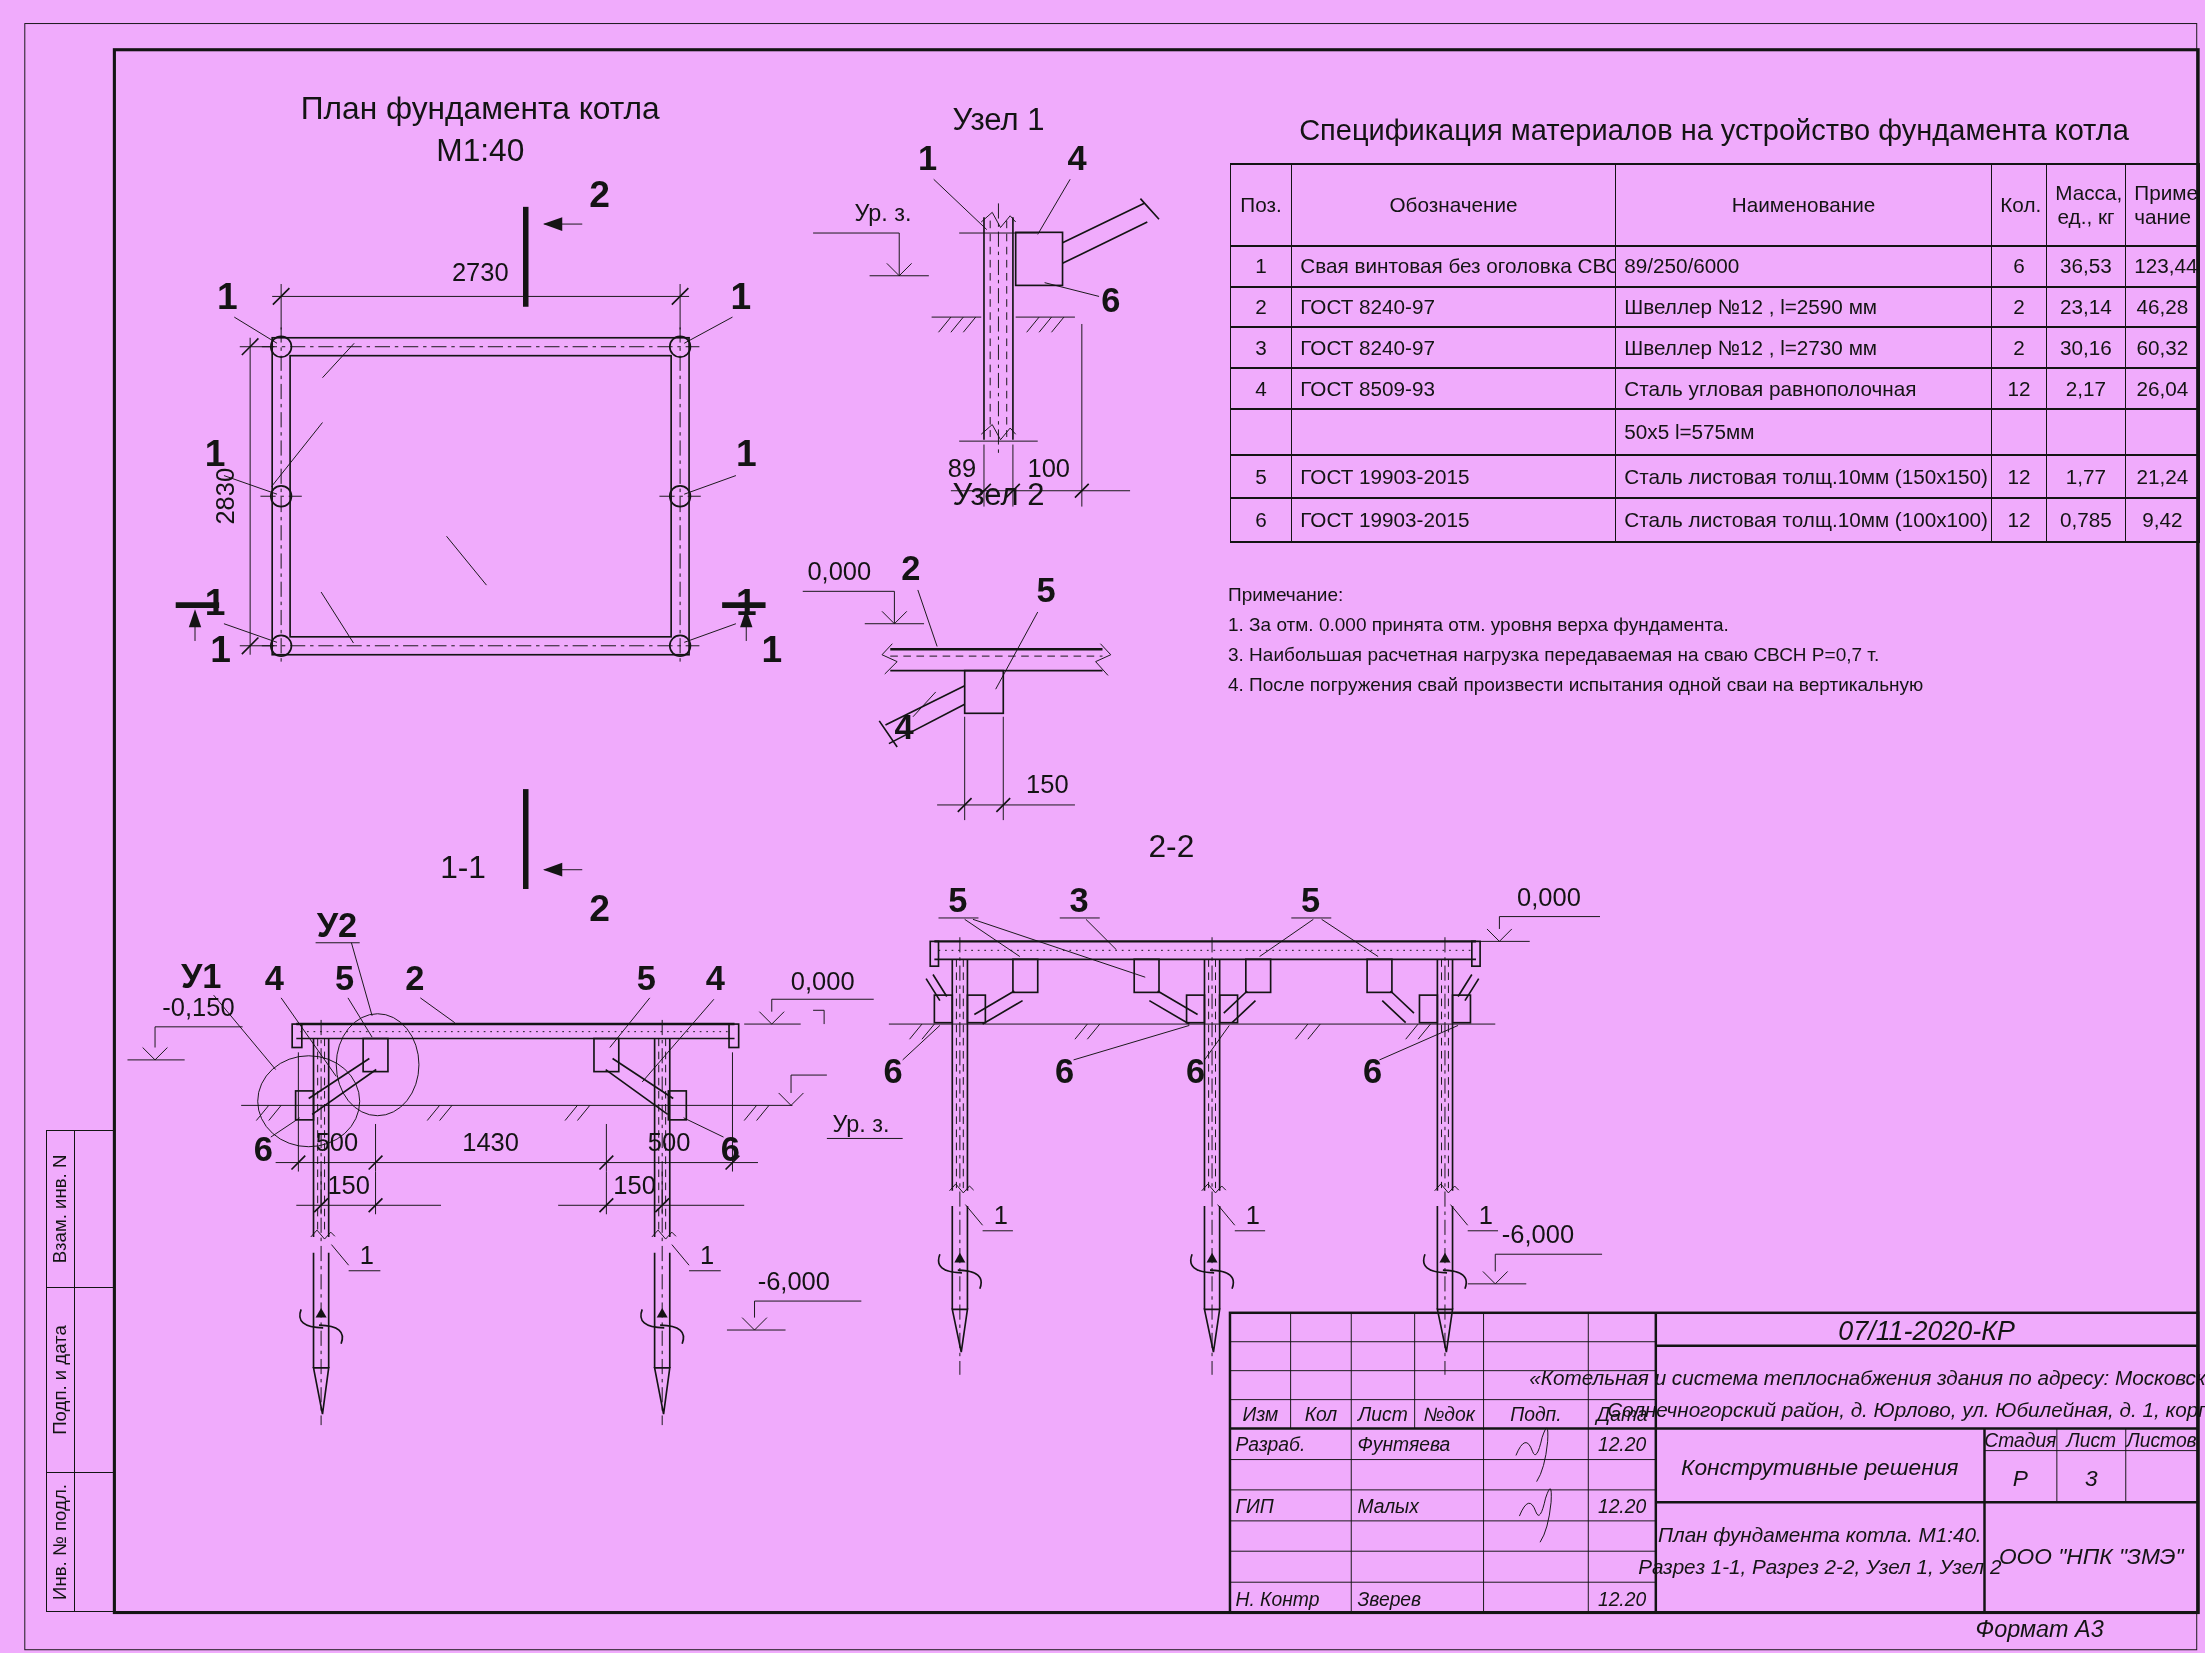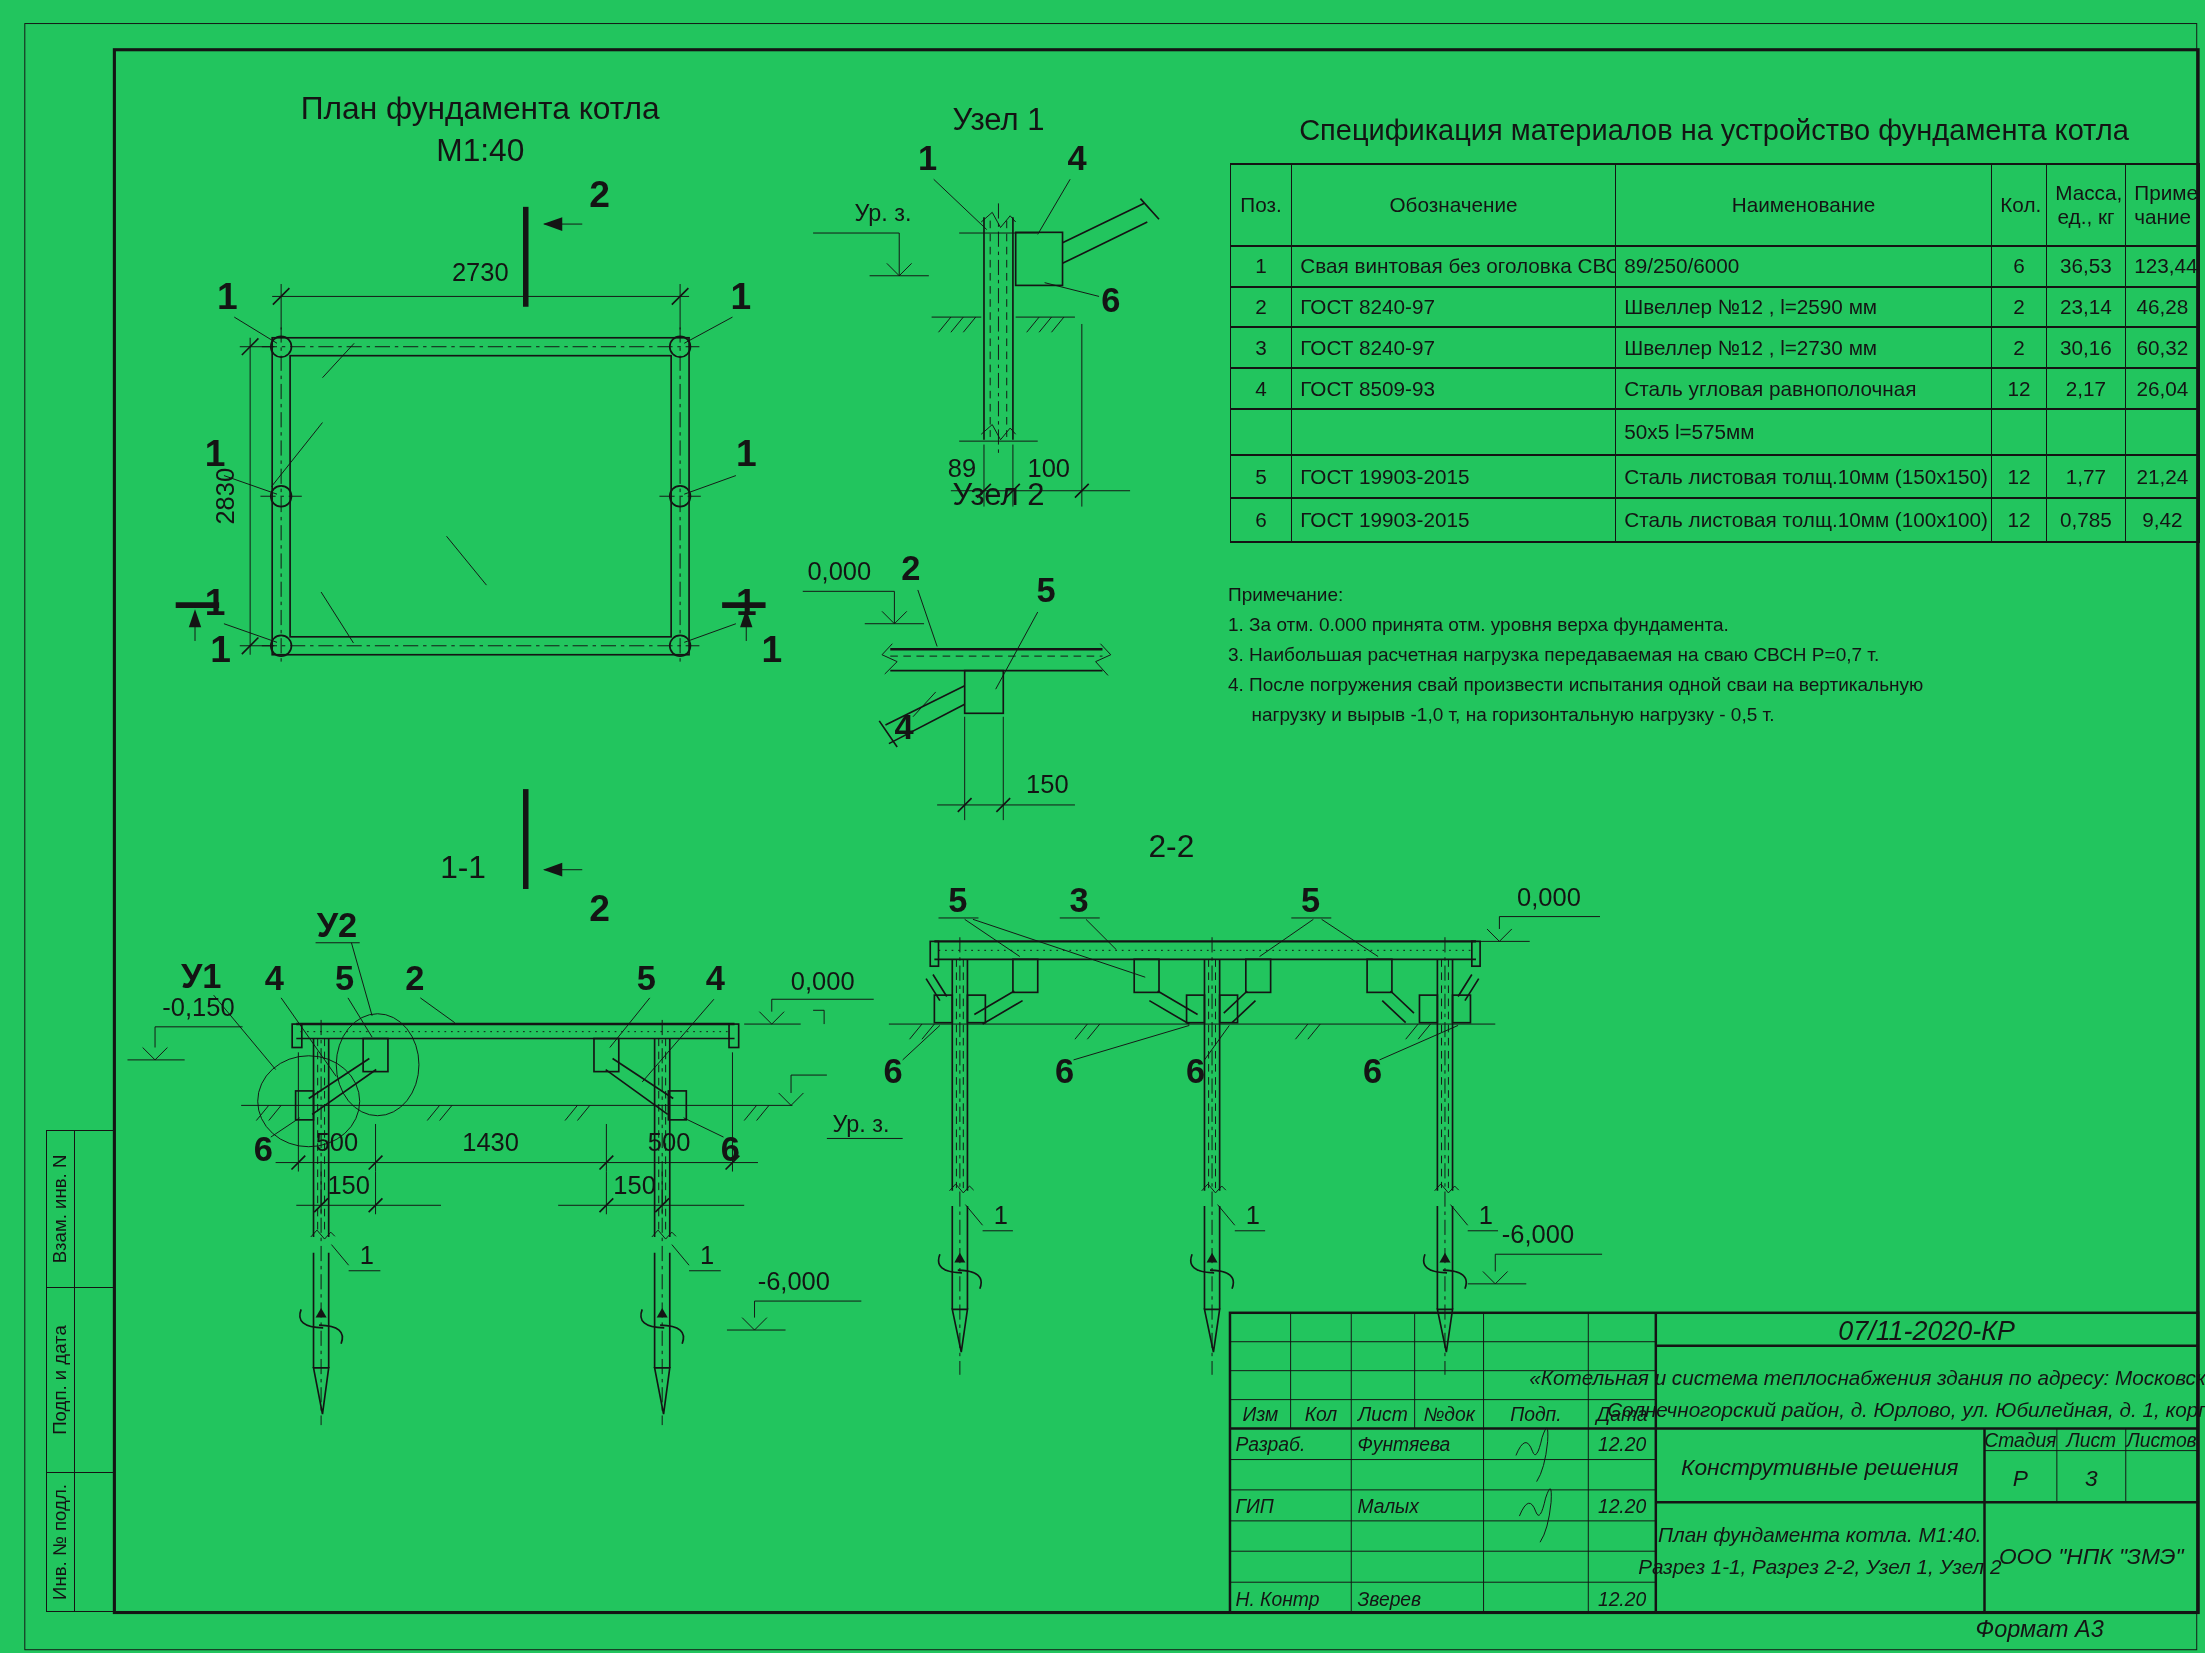--- a/index.html
+++ b/index.html
@@ -1,16 +1,16 @@
 <!DOCTYPE html>
 <html style="font-size:11px"><head>
 <meta charset="utf-8">
 <style>
   html,body{margin:0;padding:0;background:#e8e8e8;}
-  #sheet{position:relative;width:2205px;height:1654px;background:#22c55e;
+  #sheet{position:relative;width:2205px;height:1654px;background:#f0abfc;
          font-family:"Liberation Sans",sans-serif;color:#141414;overflow:hidden;}
   svg text{font-family:"Liberation Sans",sans-serif;fill:#141414;}
   .ln{stroke:#141414;fill:none;}
   .w1{stroke-width:1.4;} .w2{stroke-width:2.4;} .w3{stroke-width:3.6;} .w7{stroke-width:8;}
   .dd{stroke-dasharray:22 7 5 7;} .dsh{stroke-dasharray:11 8;} .dot{stroke-dasharray:2.5 7;}
   .fil{fill:#141414;stroke:none;}
   .t44{font-size:45px;} .t46{font-size:46px;} .t52{font-size:54px;font-weight:600;}
   .t48{font-size:50px;font-weight:600;} .t36{font-size:37px;} .t34{font-size:34px;}
   .t30i{font-size:30px;font-style:italic;} .t28i{font-size:28px;font-style:italic;}
   .t32i{font-size:33px;font-style:italic;} .t38i{font-size:39px;font-style:italic;}
@@ -458,21 +458,20 @@
   </tbody>
       </table>
 </div>
 
 
 <div id="notes">
   <div>Примечание:</div>
   <div>1. За отм. 0.000 принята отм. уровня верха фундамента.</div>
   <div>3. Наибольшая расчетная нагрузка передаваемая на сваю СВСН   Р=0,7 т.</div>
   <div>4. После погружения свай произвести испытания одной сваи на вертикальную</div>
-  <div class="cont">нагрузку и вырыв -1,0 т, на горизонтальную нагрузку - 0,5 т.</div>
 </div>
 
 
 <div id="lstamp">
   <div class="cell" style="height:157px">
     <div class="lab">
           <span>Взам. инв. N</span>
         </div>
   </div>
   <div class="cell" style="height:185px">

